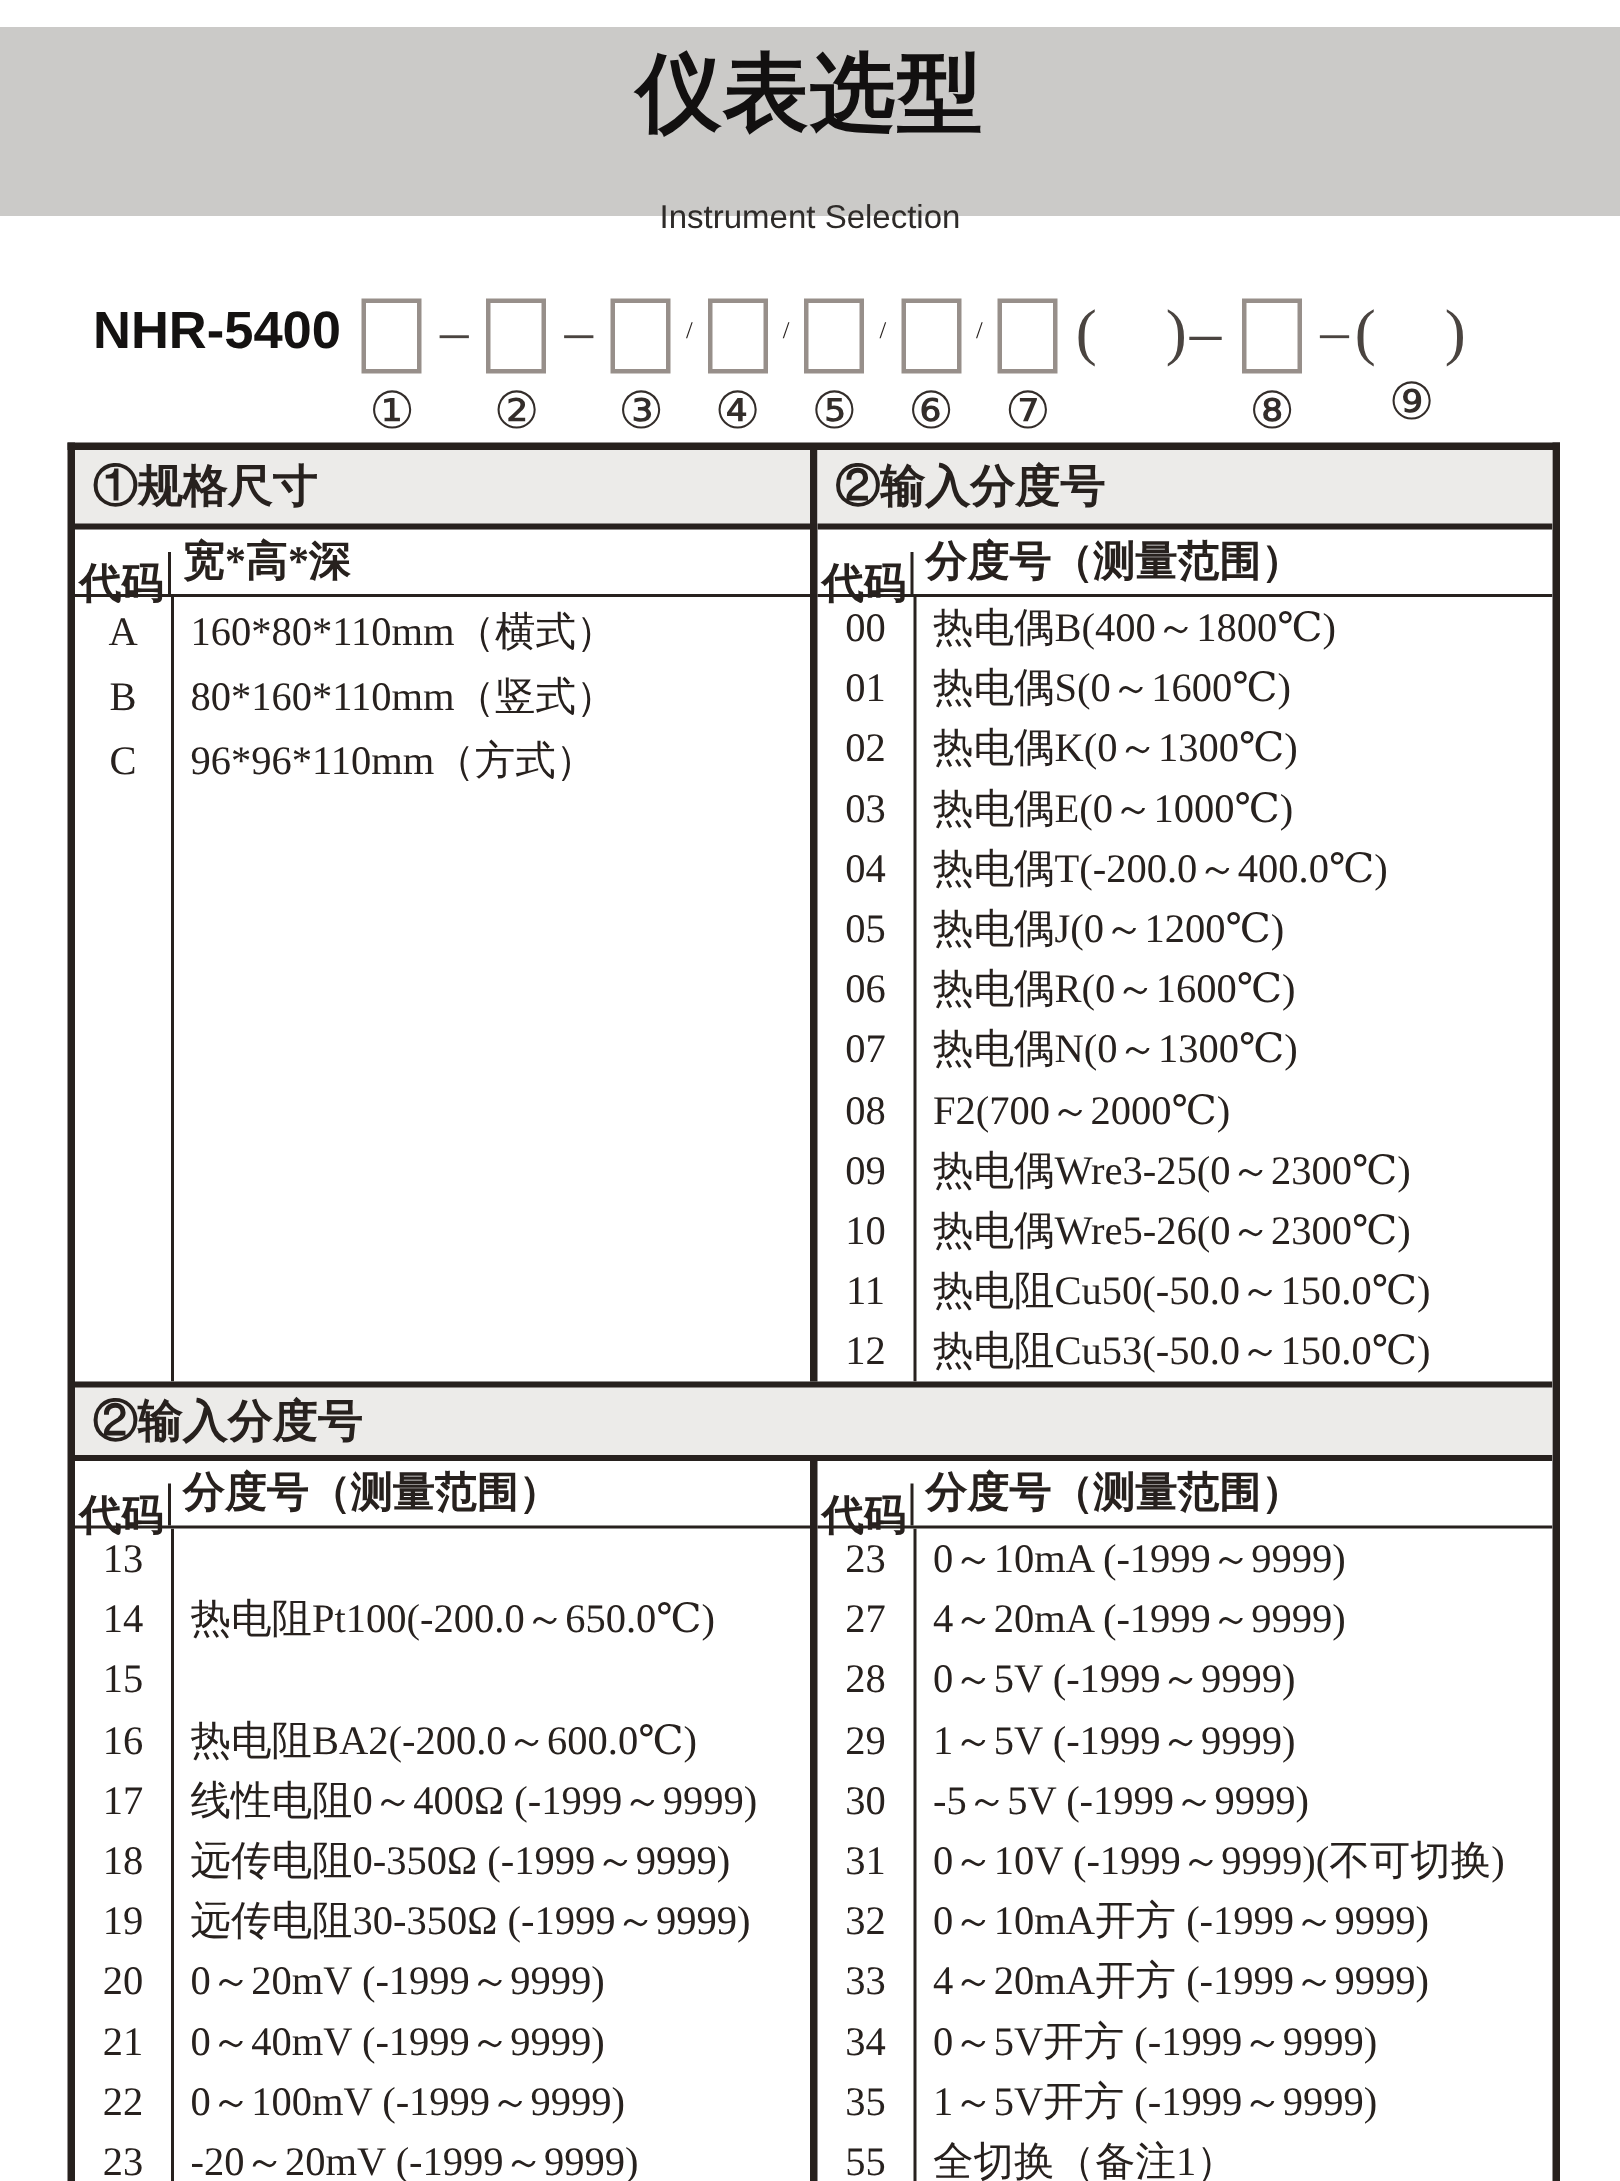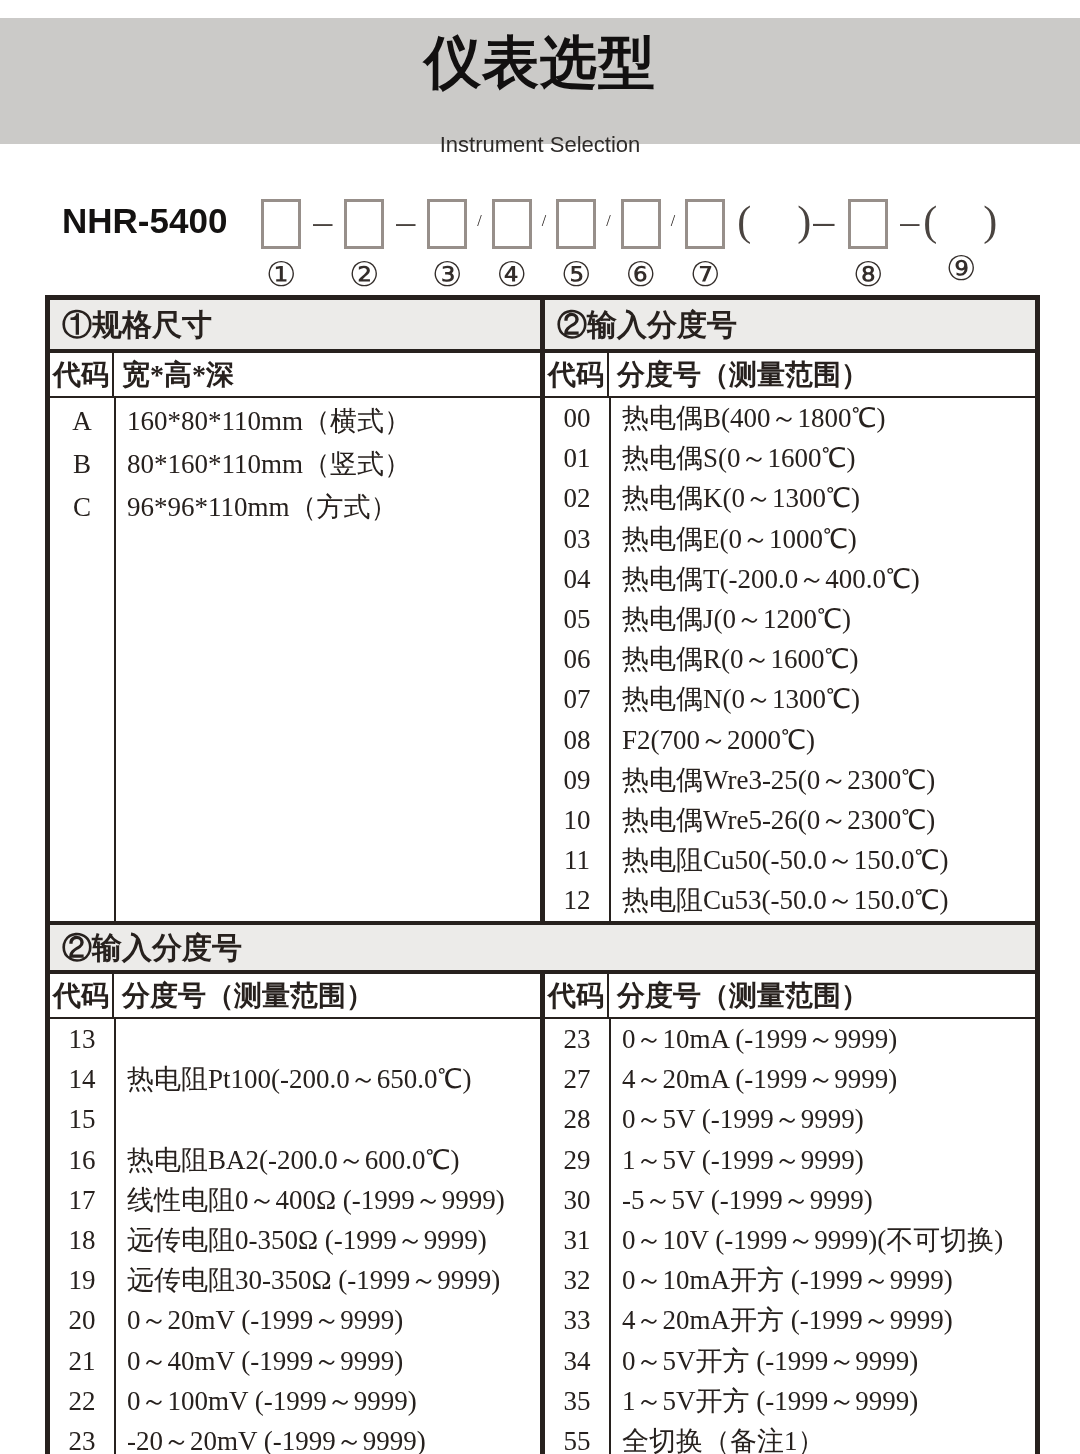--- a/index.html
+++ b/index.html
@@ -13,43 +13,43 @@
     font-family:"Liberation Serif","DejaVu Serif",serif;color:var(--ink);
   }
   
   .banner{position:absolute;top:18px;left:0;width:1080px;height:126px;background:var(--banner);text-align:center;}
   .banner .title{padding-top:14px;font-family:"Liberation Sans","DejaVu Sans",sans-serif;font-weight:bold;font-size:57px;line-height:60px;letter-spacing:1px;color:#121010;}
   .banner .subtitle{font-family:"Liberation Sans","DejaVu Sans",sans-serif;font-size:22px;line-height:26px;color:#2e2b29;margin-top:40px;}
   
   .model-line{position:absolute;top:193px;left:62px;display:flex;align-items:flex-start;}
   .mpart{display:flex;flex-direction:column;align-items:center;}
   .msym{height:56px;display:flex;align-items:center;justify-content:center;white-space:pre;}
-  .msym.label{font-family:"Liberation Sans","DejaVu Sans",sans-serif;font-weight:bold;font-size:35px;letter-spacing:0px;margin-right:24px;color:#141211;}
+  .msym.label{font-family:"Liberation Sans","DejaVu Sans",sans-serif;font-weight:bold;font-size:35px;letter-spacing:0px;margin-right:4px;color:#141211;}
   .msym.box{width:34px;height:44px;margin:6px 10px 6px 10px;border:3px solid #978f8a;background:#fff;}
   .mpart .msym.box{align-self:center;}
   .msym.sep{font-size:38px;color:#4a4440;padding:0 2px;}
   .msym.paren{font-size:42px;color:#4a4440;padding:0 2px;letter-spacing:2px;}
   .mnum{height:42px;font-size:34px;line-height:40px;color:#332d2a;}
   
   .tbl{position:absolute;top:295px;left:45px;width:995px;height:1159px;box-sizing:border-box;
        border:5px solid var(--ink);border-bottom:none;overflow:hidden;background:#fff;}
   .sec1{display:flex;height:621px;}
   .half{display:flex;flex-direction:column;box-sizing:border-box;justify-content:flex-end;}
   .half.hleft{width:490px;}
   .half.hright{flex:1;border-left:5px solid var(--ink);}
   .sec-head{height:49px;line-height:50px;background:var(--headbg);border-bottom:4px solid var(--ink);
             font-weight:bold;font-size:30px;padding-left:12px;white-space:nowrap;}
   .col-head{display:flex;height:43px;line-height:44px;border-bottom:2px solid var(--ink);font-weight:bold;font-size:28px;}
-  .ch1{width:64px;border-right:2px solid var(--ink);text-align:center;box-sizing:border-box;}
+  .ch1{width:64px;border-right:2px solid var(--ink);text-align:center;box-sizing:border-box;margin-top:15px;}
   .ch2{flex:1;padding-left:8px;white-space:nowrap;}
   .hbody{flex:1;position:relative;overflow:hidden;}
   .hbody::before{content:"";position:absolute;left:64px;top:0;bottom:0;width:2px;background:var(--ink);}
   .trow{display:flex;height:40.2px;line-height:40.2px;font-size:27px;}
   .rc{width:64px;text-align:center;box-sizing:border-box;}
-  .rd{flex:1;padding-left:13px;white-space:nowrap;overflow:hidden;font-family:Liberation Serif, serif;}
+  .rd{flex:1;padding-left:13px;white-space:nowrap;overflow:hidden;}
   #s1-left-body{padding-top:2px;}
   #s1-left-body .trow{height:43px;line-height:43px;}
   .sec2head{height:45px;line-height:46px;background:var(--headbg);border-top:4px solid var(--ink);
             border-bottom:4px solid var(--ink);font-weight:bold;font-size:30px;padding-left:12px;}
   .sec2{display:flex;flex:1;min-height:0;}
   .sec2 .half{min-height:0;}
 </style>
 </head>
 <body>
 

